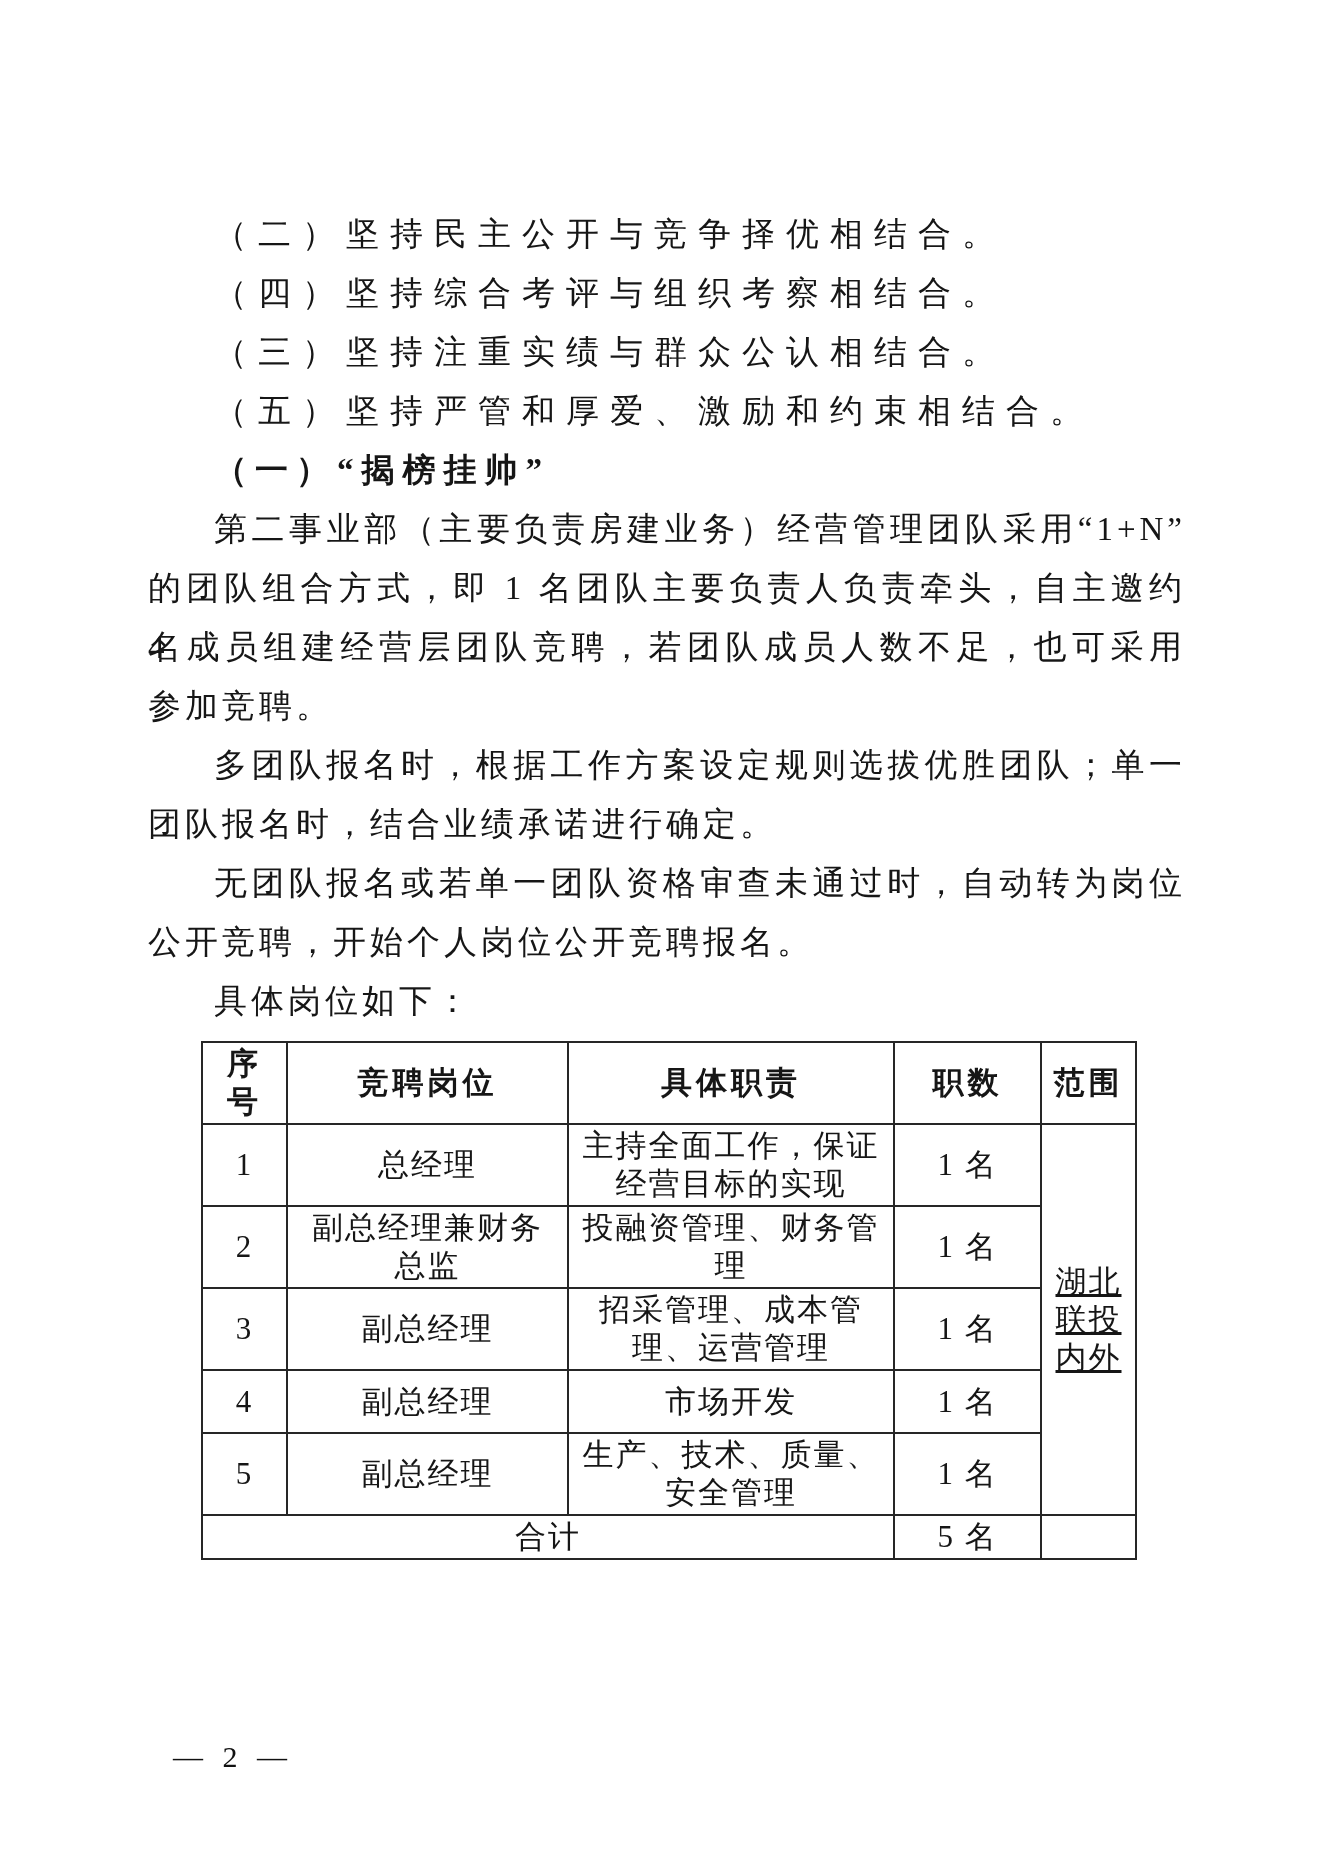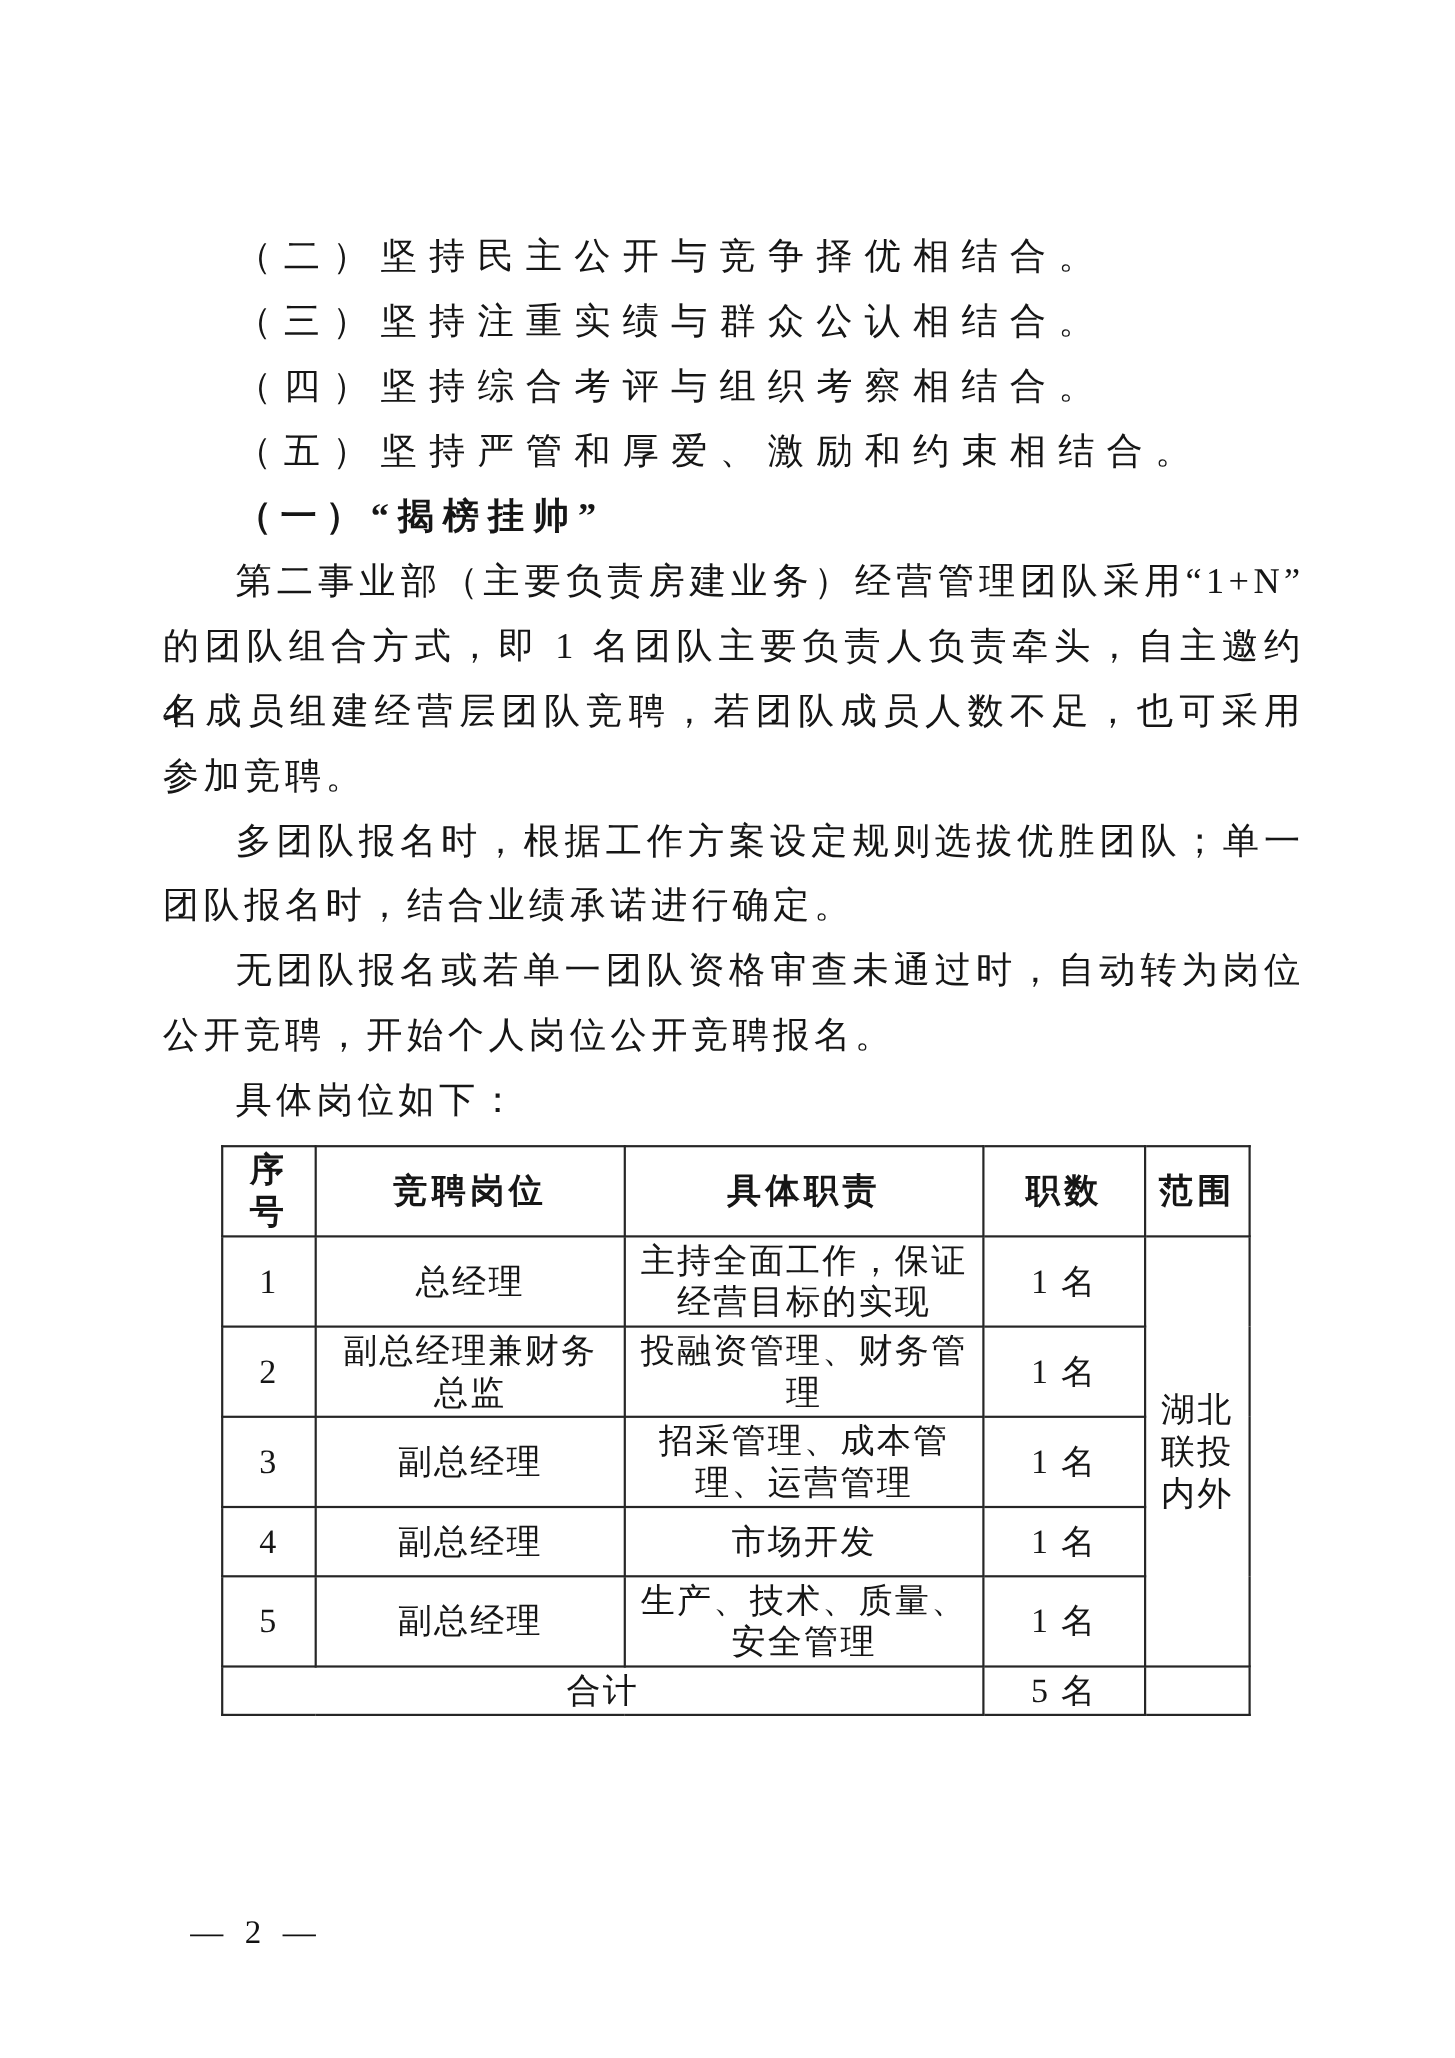--- a/index.html
+++ b/index.html
@@ -62,39 +62,39 @@
     font-family:"Liberation Sans","DejaVu Sans",sans-serif;
     letter-spacing:4px;
   }
   tr.hdr{height:63px;}
   tr.r1{height:72px;}
   tr.r2{height:61px;}
   tr.r3{height:74px;}
   tr.r4{height:63px;}
   tr.r5{height:72px;}
   tr.rt{height:44px;}
-  td.scope{ line-height:46px; padding:2px 14px; }
+  td.scope{ line-height:46px; padding:2px 14px;text-decoration:underline; }
 
   .footer{
     position:absolute;
     left:173px;top:1740px;
     font-size:30px;
     letter-spacing:6px;
     color:#111;
   }
 </style>
 </head>
 <body>
 
 <div class="page">
   <div class="content">
 
     <div class="ln ind wide">（二）坚持民主公开与竞争择优相结合。</div>
+    <div class="ln ind wide">（四）坚持综合考评与组织考察相结合。</div>
     <div class="ln ind wide">（三）坚持注重实绩与群众公认相结合。</div>
-    <div class="ln ind wide">（四）坚持综合考评与组织考察相结合。</div>
     <div class="ln ind wide">（五）坚持严管和厚爱、激励和约束相结合。</div>
 
     <div class="ln ind h2">（一）“揭榜挂帅”</div>
 
     <div class="ln ind j">第二事业部（主要负责房建业务）经营管理团队采用“1+N”</div>
     <div class="ln j">的团队组合方式，即 1 名团队主要负责人负责牵头，自主邀约 4</div>
     <div class="ln j">名成员组建经营层团队竞聘，若团队成员人数不足，也可采用</div>
     <div class="ln">参加竞聘。</div>
 
     <div class="ln ind j">多团队报名时，根据工作方案设定规则选拔优胜团队；单一</div>

